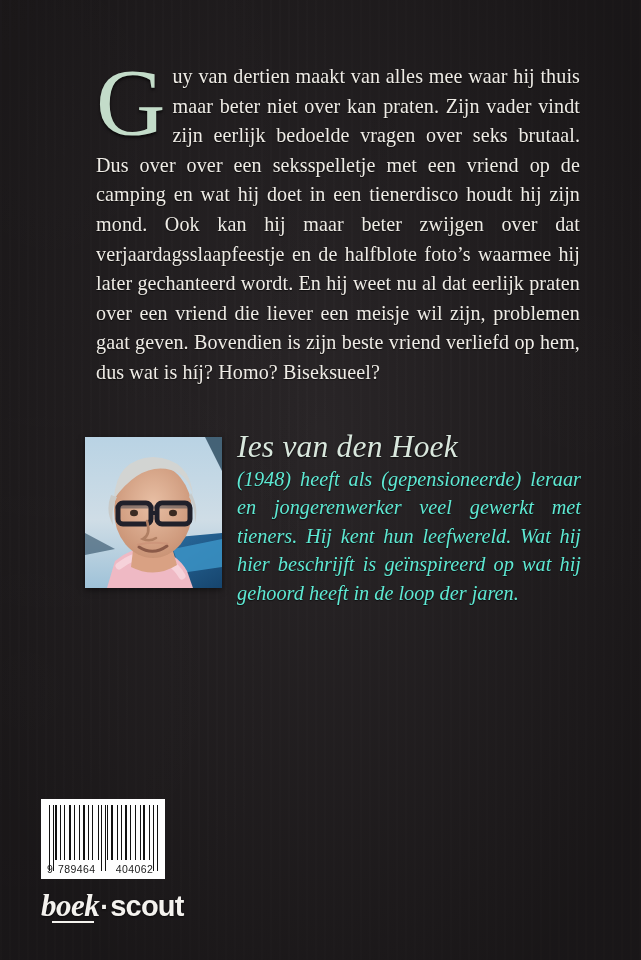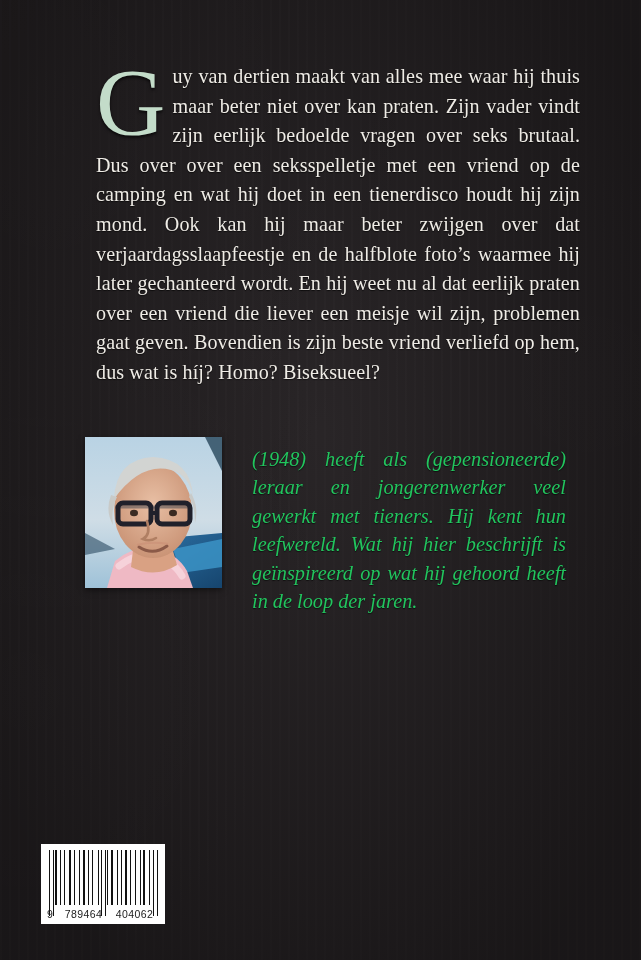--- a/index.html
+++ b/index.html
@@ -94,22 +94,22 @@
     margin: 0 0 1px 0;
     color: #d9e7dd;
     font-size: 31.5px;
     line-height: 34px;
     font-style: italic;
     font-weight: 400;
     letter-spacing: .2px;
     text-shadow: 0 1px 2px rgba(0,0,0,.7);
   }
   .author-bio {
-    margin: 15px;
-    color: #22c55e;
+    margin: 0;
+    color: #5eead4;
     font-size: 20.3px;
     line-height: 28.4px;
     font-style: italic;
     text-align: justify;
     text-justify: inter-word;
     text-shadow: 0 1px 1px rgba(0,0,0,.6);
     hyphens: none;
   }
 
   
@@ -151,21 +151,21 @@
     bottom: 4px;
     height: 13px;
     display: flex;
     align-items: center;
     color: #1a1a1a;
     font-family: "Liberation Sans", sans-serif;
     font-size: 10.5px;
     letter-spacing: .4px;
   }
   .bd-first { width: 11px; }
-  .bd-left  { flex: 1; text-align: center; }
+  .bd-left  { flex: 1; }
   .bd-right { flex: 1; text-align: center; }
 
   .publisher {
     margin-top: 9px;
     display: flex;
     align-items: baseline;
     color: #f4f2ee;
     text-shadow: 0 1px 2px rgba(0,0,0,.6);
   }
   .pub-boek {
@@ -244,20 +244,21 @@
         <path d="M66 76 h6" stroke="#20202a" stroke-width="4"></path>
         <ellipse cx="49" cy="76" rx="4" ry="3.2" fill="#3a2a22"></ellipse>
         <ellipse cx="88" cy="76" rx="4" ry="3.2" fill="#3a2a22"></ellipse>
         <path d="M62 84 q4 14 -4 18 q7 3 13 -1" fill="none" stroke="#b07f63" stroke-width="2.6" stroke-linecap="round"></path>
         <path d="M54 110 q14 9 28 -1" fill="none" stroke="#8b5a48" stroke-width="3" stroke-linecap="round"></path>
         <path d="M52 108 q15 -4 31 -1" fill="none" stroke="#c98f76" stroke-width="2" opacity=".6"></path>
       </svg>
     </div>
 
     <div class="author-text">
+      <h2 class="author-name">Ies van den Hoek</h2>
       <p class="author-bio">(1948) heeft als (gepensioneerde) leraar en jongerenwerker veel gewerkt met tieners. Hij kent hun leefwereld. Wat hij hier beschrijft is geïnspireerd op wat hij gehoord heeft in de loop der jaren.</p>
     </div>
   </div>
 
   <div class="footer">
 
     <div class="barcode-box">
       <div class="barcode-bars">
         <i class="tall" style="width:1px"></i>
           <i class="g" style="width:2px"></i>
@@ -309,15 +310,20 @@
           <i class="g" style="width:2px"></i>
           <i class="tall" style="width:1px"></i>
       </div>
       <div class="barcode-digits">
         <span class="bd-first">9</span>
         <span class="bd-left">789464</span>
         <span class="bd-right">404062</span>
       </div>
     </div>
 
+    <div class="publisher">
+      <span class="pub-boek">boek</span>
+      <span class="pub-dot">·</span>
+      <span class="pub-scout">scout</span>
+    </div>
   </div>
 
 </div>
 
 </body></html>

